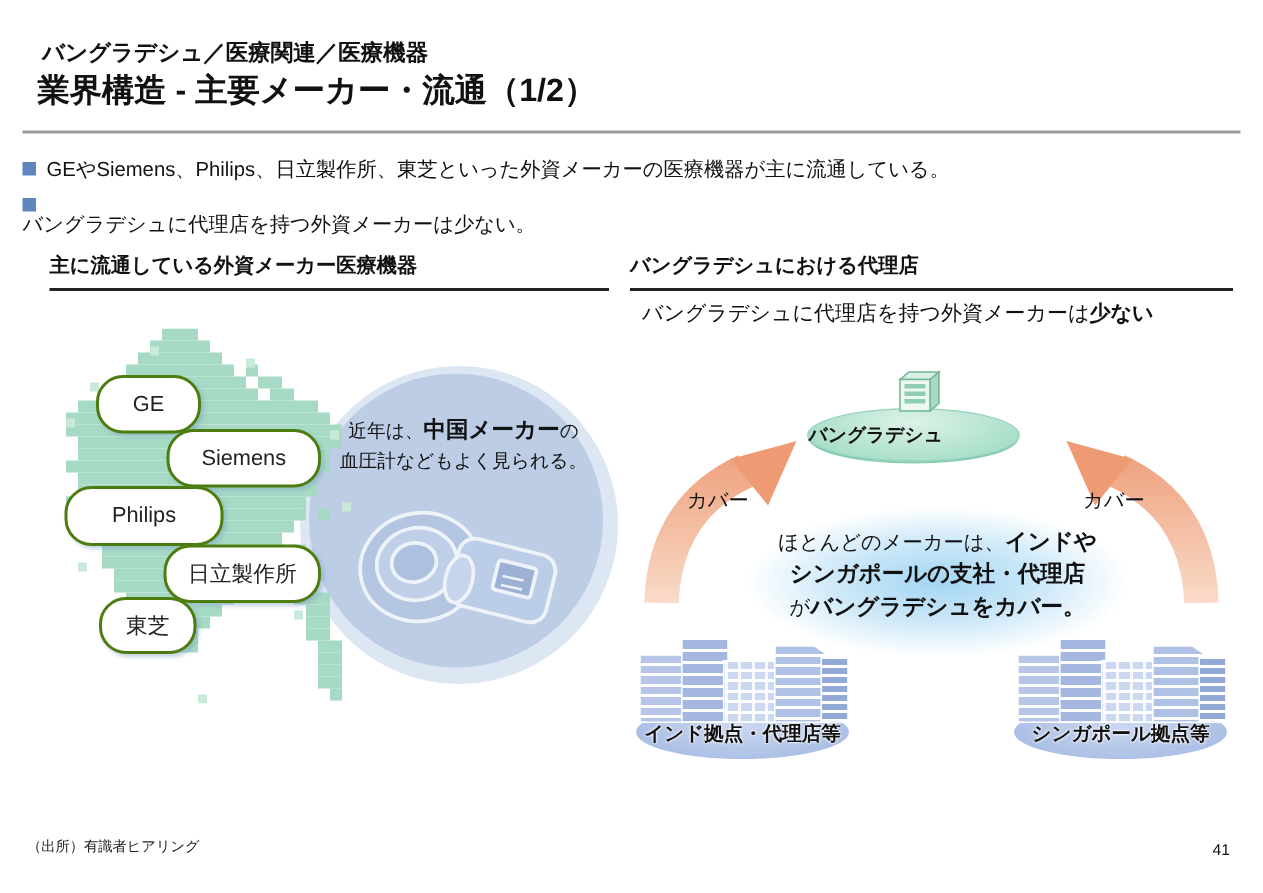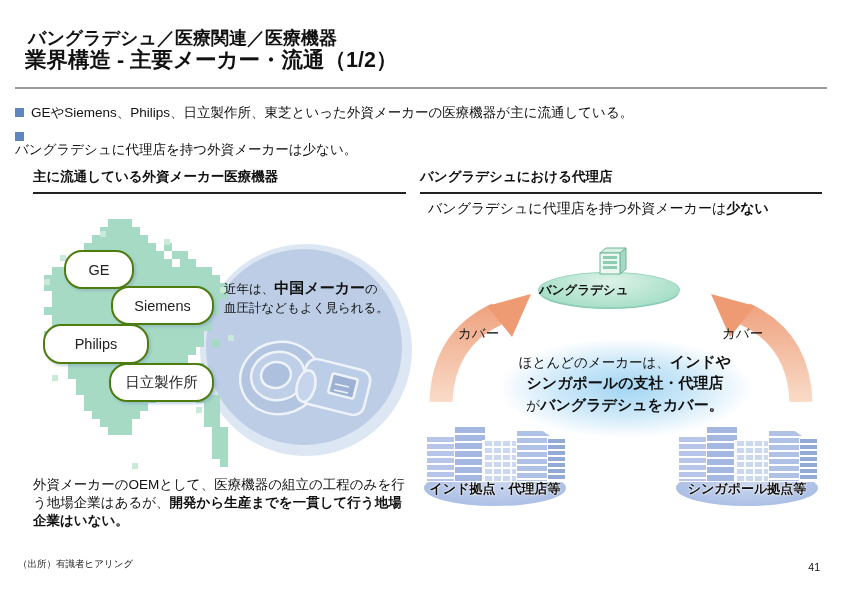--- a/index.html
+++ b/index.html
@@ -2,32 +2,32 @@
 <html><head>
 <meta charset="utf-8">
 <style>
   html,body{margin:0;padding:0;background:#fff;}
   .slide{
     position:relative;width:842px;height:595px;background:#ffffff;overflow:hidden;
     font-family:"Liberation Sans","DejaVu Sans",sans-serif;color:#111;
   }
   .abs{position:absolute;}
   
-  .breadcrumb{left:28px;top:26px;font-size:18px;font-weight:bold;}
+  .breadcrumb{left:28px;top:26px;font-size:15px;font-weight:bold;}
   .title{left:25px;top:45px;font-size:21.5px;font-weight:bold;margin:0;}
   .title-rule{left:15px;top:87px;width:812px;border-top:2px solid #9a9a9a;}
   
   .bullet{left:15px;font-size:13.5px;display:flex;align-items:flex-start;}
   .bullet-sq{width:9px;height:9px;background:#5f86bd;display:inline-block;margin:4px 7px 0 0;flex:none;}
   
   .panel-heading{font-size:13.5px;font-weight:bold;border-bottom:2px solid #222;padding-bottom:6px;}
   
   .halo{border-radius:50%;background:#dde6f3;}
   .big-circle{border-radius:50%;background:#bccde5;}
-  .circle-note{font-size:12.5px;line-height:1.45;}
+  .circle-note{font-size:12.5px;line-height:1.45;text-align:center;font-family:Liberation Mono, monospace;}
   .circle-note b{font-size:15px;}
   .pill{
     background:#fff;border:2px solid #4d7c0f;border-radius:18px;
     display:flex;align-items:center;justify-content:center;
     font-size:14.5px;color:#222;box-shadow:2px 2px 3px rgba(125,155,195,.45);
     z-index:5;
   }
   .oem-note{font-size:13.5px;line-height:1.35;width:372px;}
   
   .subtitle{font-size:14px;}
@@ -153,24 +153,24 @@
     </div>
   <div class="abs pill" style="left:111px;top:286px;width:99px;height:35px;">
       <span>Siemens</span>
     </div>
   <div class="abs pill" style="left:43px;top:324px;width:102px;height:36px;">
       <span>Philips</span>
     </div>
   <div class="abs pill" style="left:109px;top:363px;width:101px;height:35px;">
       <span>日立製作所</span>
     </div>
-
-  <div class="abs oem-note" style="left:33px;top:476px;">
-    <span>外資メーカーのOEMとして、医療機器の組立の工程のみを行う地場企業はあるが、</span><b>開発から生産までを一貫して行う地場企業はいない。</b>
-  </div>
+  <div class="abs pill" style="left:66px;top:398px;width:61px;height:34px;">
+      <span>東芝</span>
+    </div>
+
 
   <div class="abs panel-heading" style="left:420px;top:168px;width:402px;">バングラデシュにおける代理店</div>
   <div class="abs subtitle" style="left:428px;top:200px;">
     <span>バングラデシュに代理店を持つ外資メーカーは</span><b>少ない</b>
   </div>
 
   <svg class="abs" style="left:596px;top:247px;z-index:3;" width="34" height="32" viewBox="0 0 34 32">
     <polygon points="4,6 10,1 30,1 24,6" fill="#d8efe4" stroke="#6fb596" stroke-width="1"></polygon>
     <polygon points="24,6 30,1 30,22 24,27" fill="#a8d9c3" stroke="#6fb596" stroke-width="1"></polygon>
     <rect x="4" y="6" width="20" height="21" fill="#eef8f3" stroke="#6fb596" stroke-width="1"></rect>

